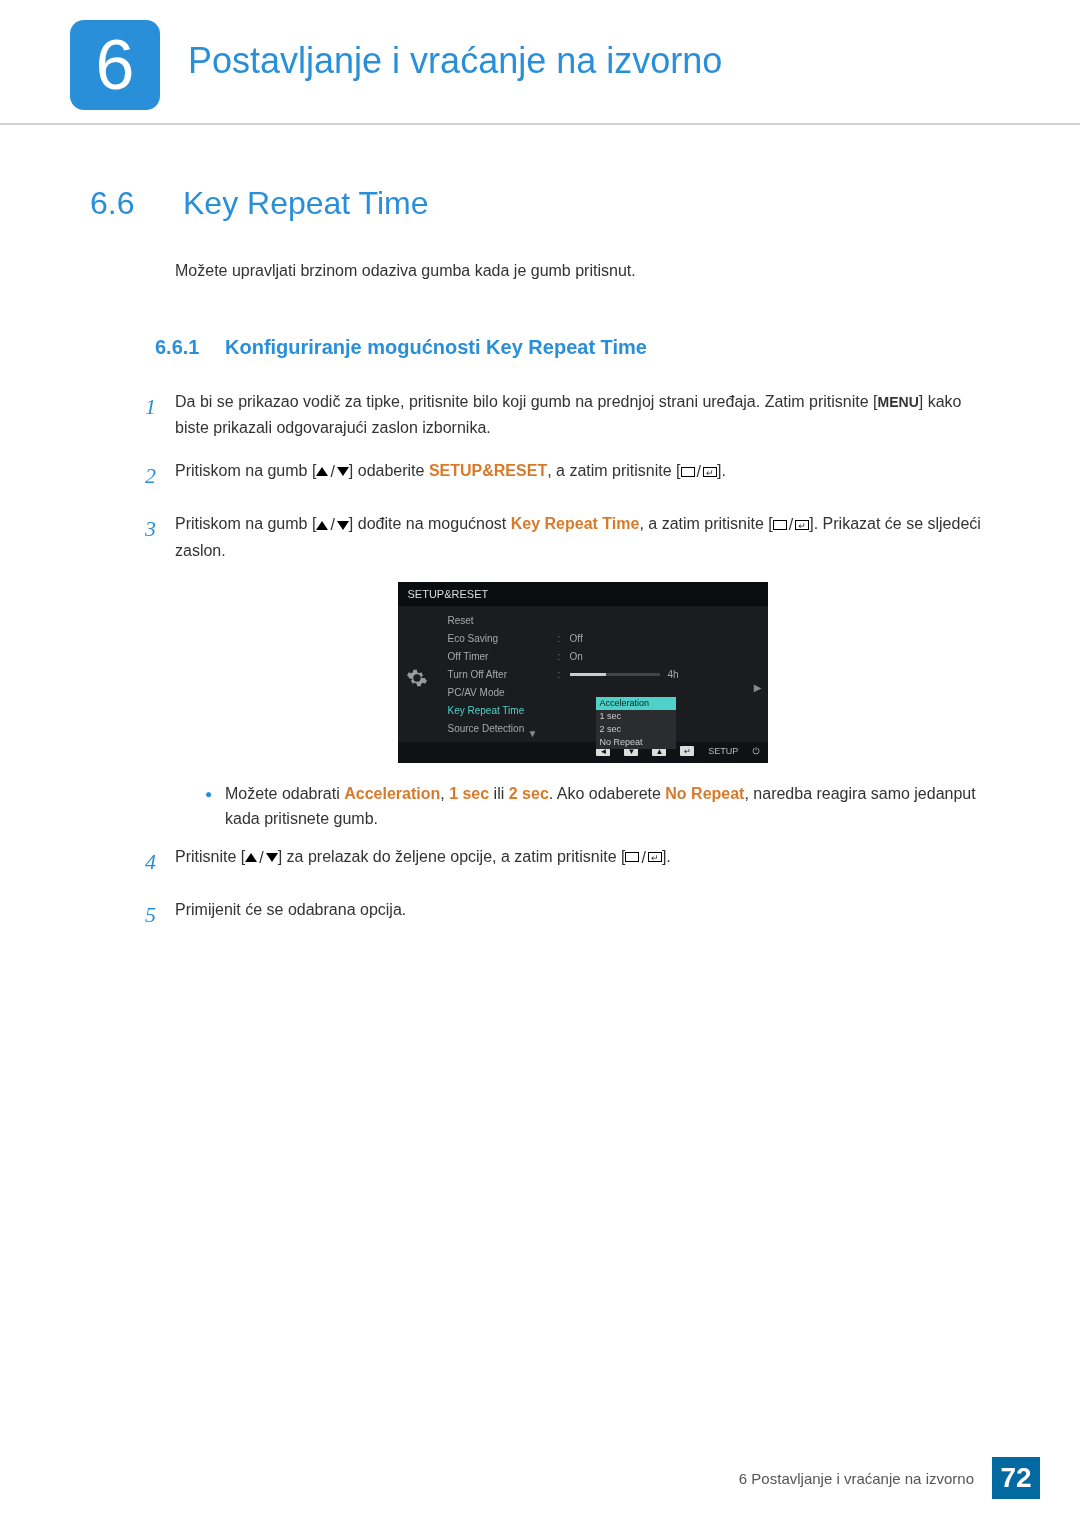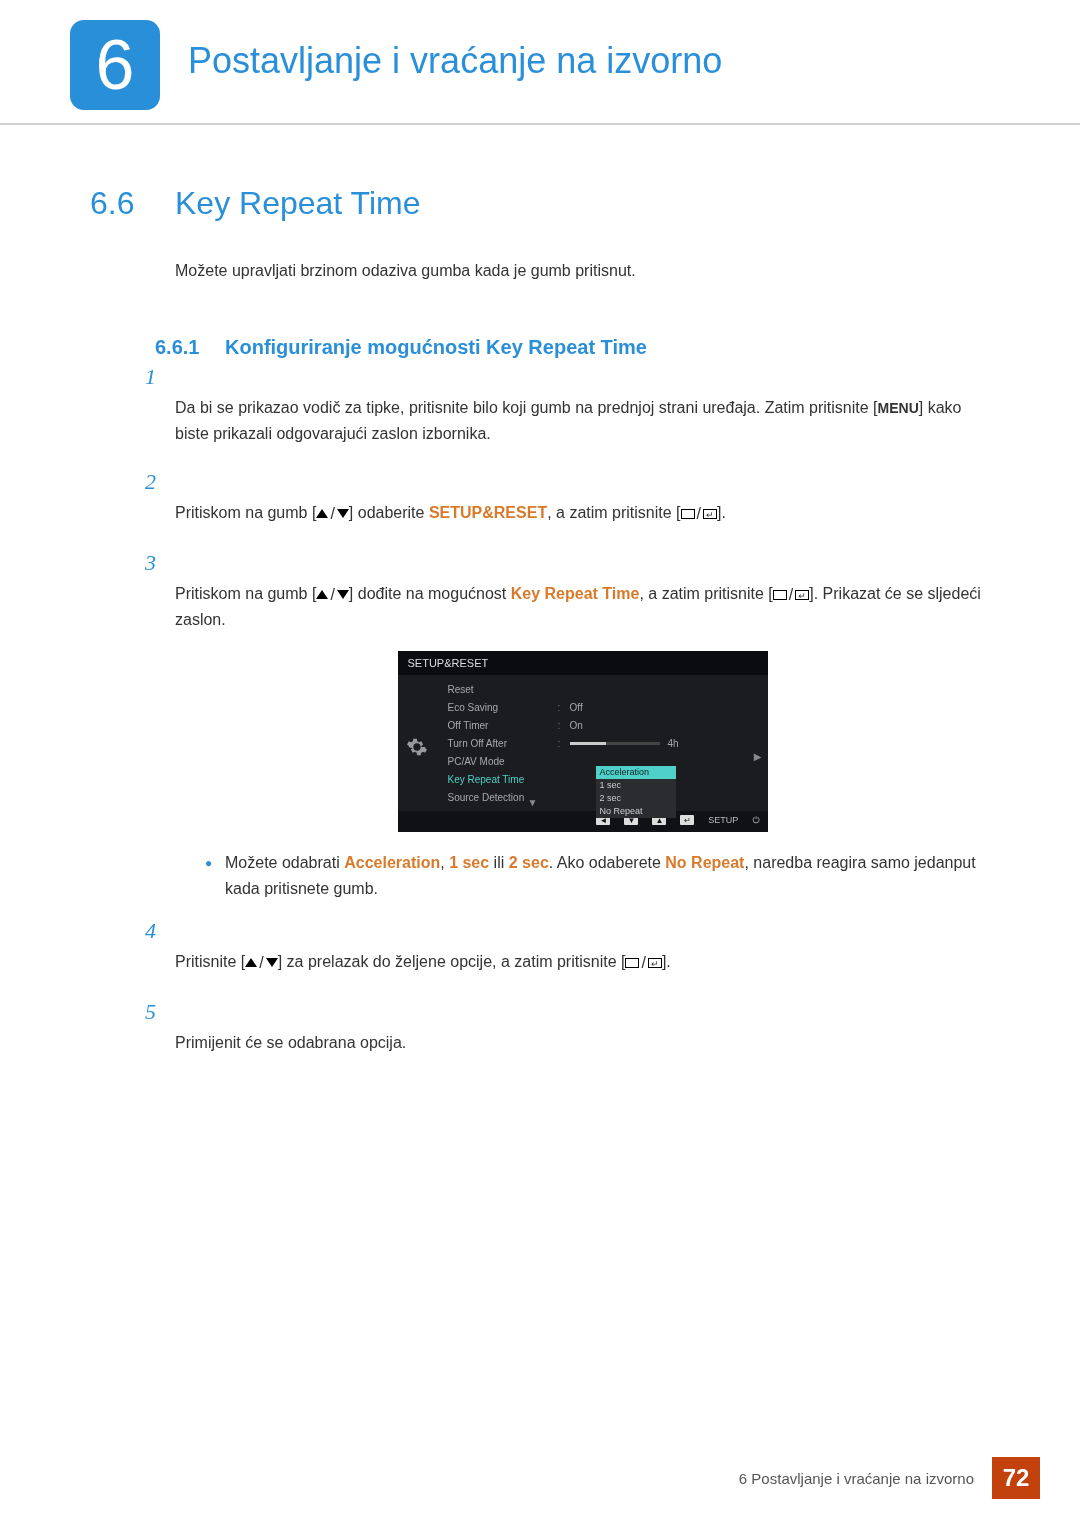--- a/index.html
+++ b/index.html
@@ -38,20 +38,21 @@
     font-weight: 400;
     padding-top: 20px;
   }
   .content {
     padding: 60px 90px 0 90px;
   }
   .section-header {
     display: flex;
     align-items: baseline;
     margin-bottom: 40px;
+    gap: 8px;
   }
   .section-num {
     color: #2a8fd9;
     font-size: 32px;
     font-weight: 400;
     width: 85px;
   }
   .section-title {
     color: #2a8fd9;
     font-size: 32px;
@@ -61,20 +62,21 @@
     padding-left: 85px;
   }
   .intro-text {
     font-size: 16px;
     color: #333;
     margin-bottom: 56px;
   }
   .subsection-header {
     display: flex;
     align-items: flex-end;
+    margin-bottom: 30px;
     margin-left: -20px;
   }
   .sub-num {
     color: #2a8fd9;
     font-size: 20px;
     font-weight: bold;
     width: 70px;
   }
   .sub-title {
     color: #2a8fd9;
@@ -89,21 +91,21 @@
   }
   .step-num {
     color: #2a8fd9;
     font-style: italic;
     font-size: 22px;
     font-family: Georgia, serif;
     width: 30px;
     flex-shrink: 0;
     margin-left: -30px;
   }
-  .step-text { flex: 1; margin-top: 36px; }
+  .step-text { flex: 1; }
   .menu-label {
     font-weight: bold;
     font-family: Arial, sans-serif;
     font-size: 14px;
   }
   .orange { color: #d97a2a; font-weight: bold; }
   .osd {
     width: 370px;
     margin: 12px auto 18px auto;
     background: #1a1c20;
@@ -216,23 +218,23 @@
     position: absolute;
     bottom: 28px;
     right: 40px;
     display: flex;
     align-items: center;
     gap: 18px;
     font-size: 15px;
     color: #555;
   }
   .page-badge {
-    background: #c2410c;
+    background: #0369a1;
     color: #fff;
-    font-size: 24px;
+    font-size: 28px;
     font-weight: bold;
     width: 48px;
     height: 42px;
     display: flex;
     align-items: center;
     justify-content: center;
   }
 </style>
 </head>
 <body>

